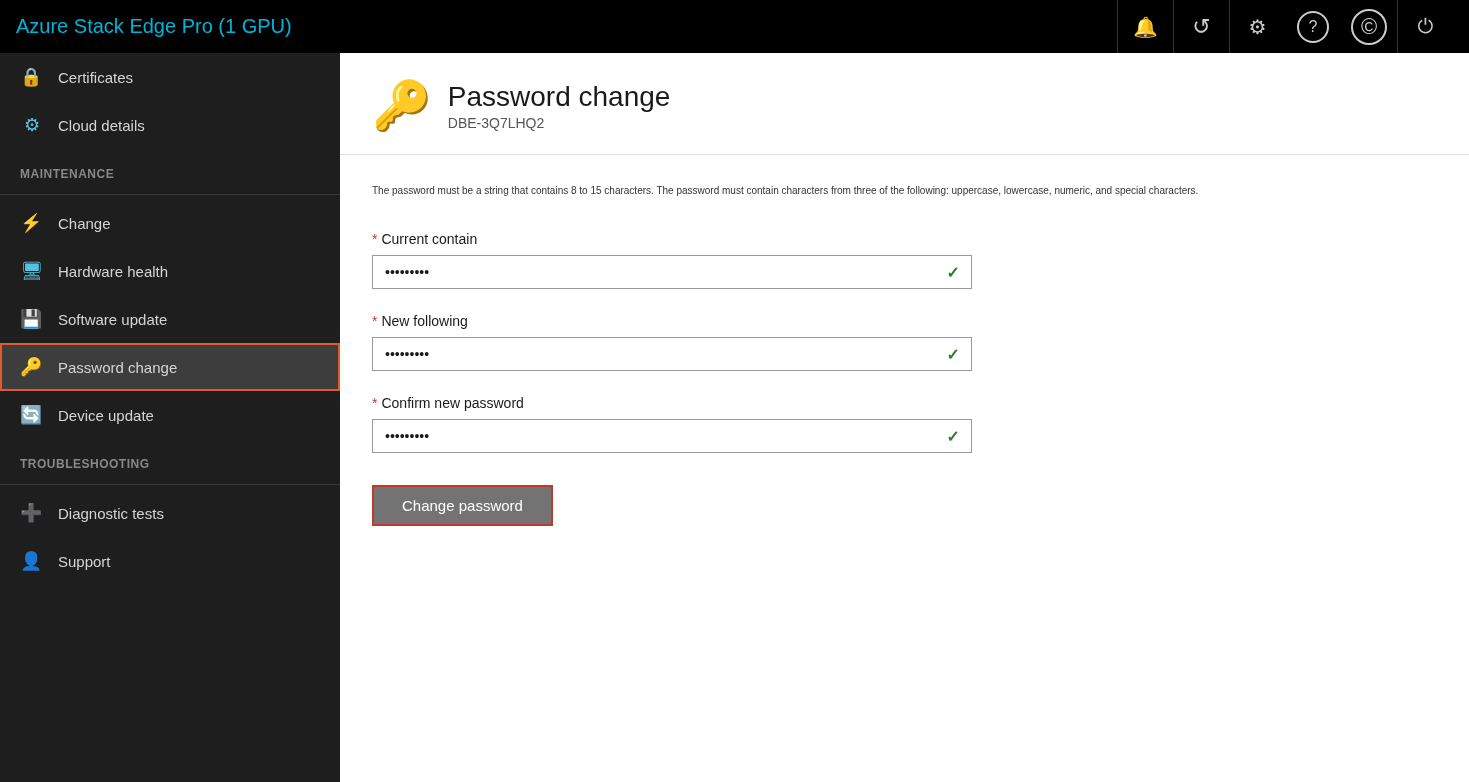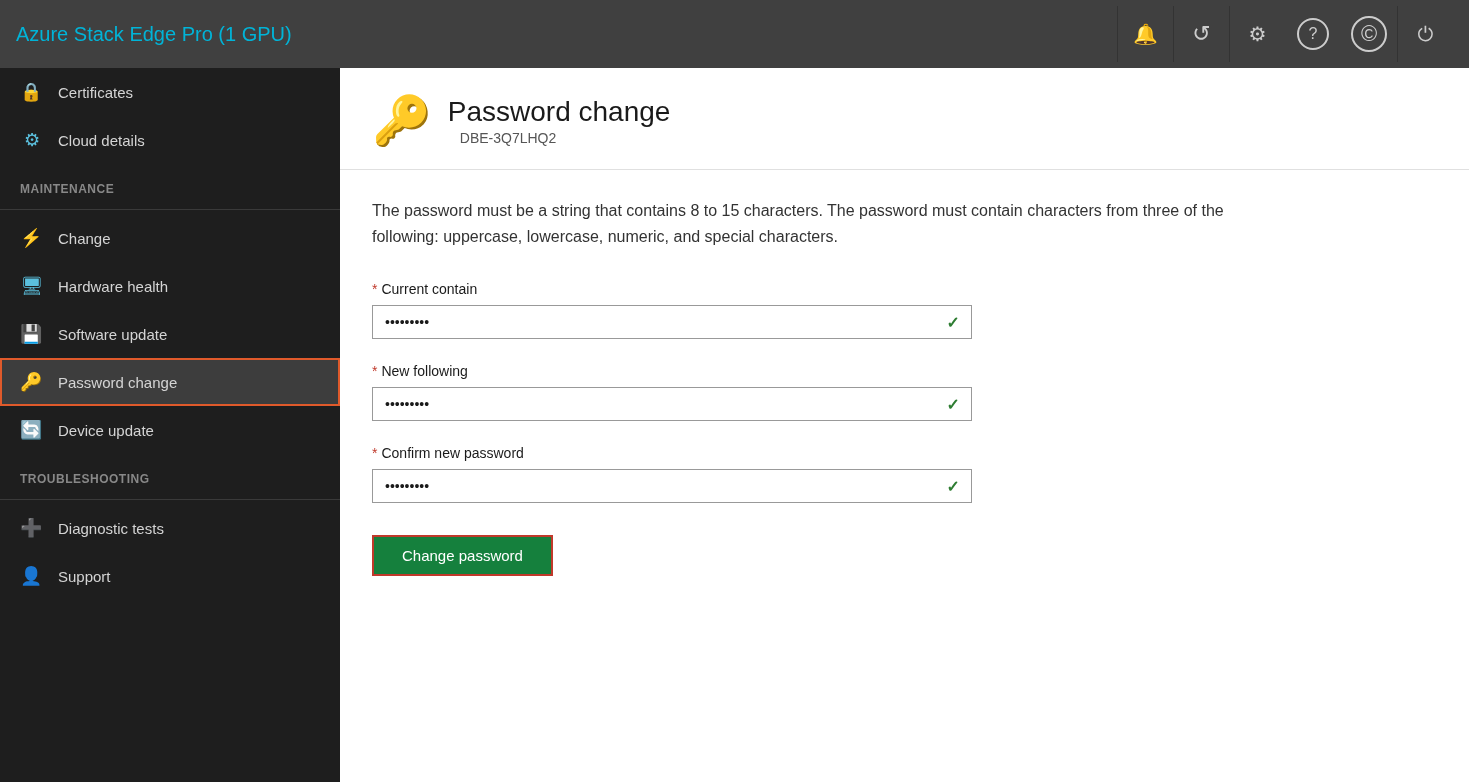--- a/index.html
+++ b/index.html
@@ -1,21 +1,21 @@
 <!DOCTYPE html>
 <html><head>
   <meta charset="utf-8">
   <style>
     * { box-sizing: border-box; margin: 0; padding: 0; }
     body { font-family: 'Segoe UI', sans-serif; background: #1a1a1a; display: flex; flex-direction: column; height: 782px; width: 1469px; overflow: hidden; }
 
     
     .header {
-      background: #404040;
-      height: 68px;
+      background: #000000;
+      height: 53px;
       display: flex;
       align-items: center;
       justify-content: space-between;
       padding: 0 16px;
       flex-shrink: 0;
     }
     .header-title {
       color: #00b4d8;
       font-size: 20px;
       font-weight: 400;
@@ -101,27 +101,26 @@
     }
     .page-header-text h1 {
       font-size: 28px;
       font-weight: 300;
       color: #1a1a1a;
     }
     .page-header-text .subtitle {
       font-size: 14px;
       color: #555;
       margin-top: 2px;
-      margin-left: 12px;
     }
     .page-body {
       padding: 28px 32px;
     }
     .description {
-      font-size: 16px;
+      font-size: 10px;
       color: #333;
       line-height: 1.6;
       max-width: 900px;
       margin-bottom: 32px;
     }
     .form-group {
       margin-bottom: 24px;
       max-width: 600px;
     }
     .form-label {
@@ -151,21 +150,21 @@
     .input-check {
       position: absolute;
       right: 12px;
       top: 50%;
       transform: translateY(-50%);
       color: #2e7d32;
       font-size: 16px;
       font-weight: bold;
     }
     .change-btn {
-      background: #15803d;
+      background: #737373;
       color: #fff;
       border: 2px solid #c0392b;
       padding: 10px 28px;
       font-size: 15px;
       cursor: pointer;
       margin-top: 8px;
     }
 
     
     .icon-certificates { color: #5bc0de; }

